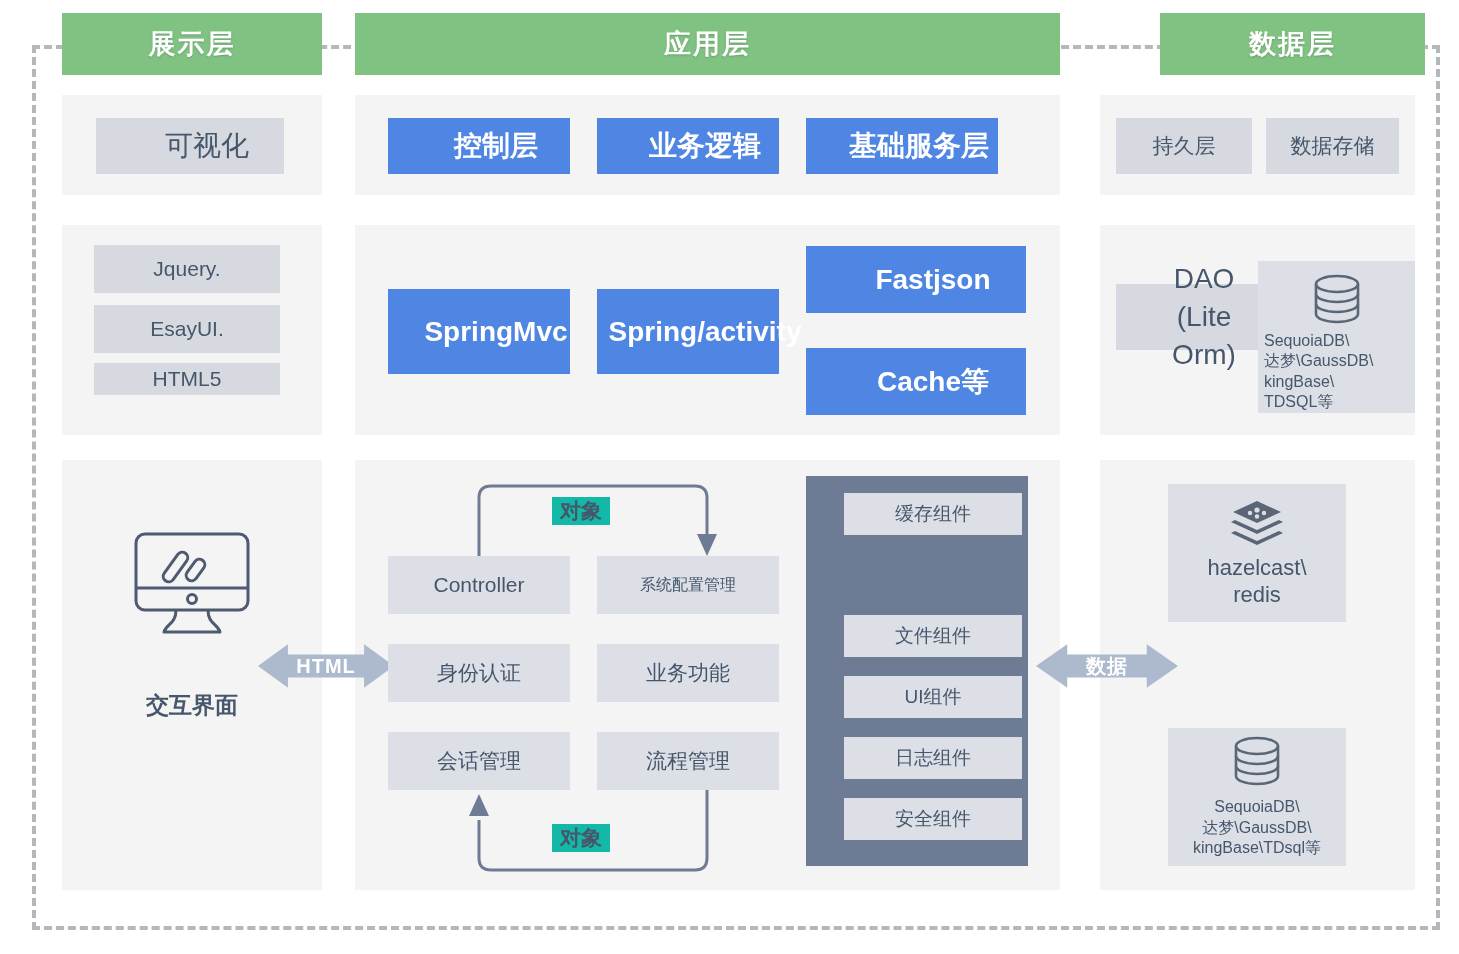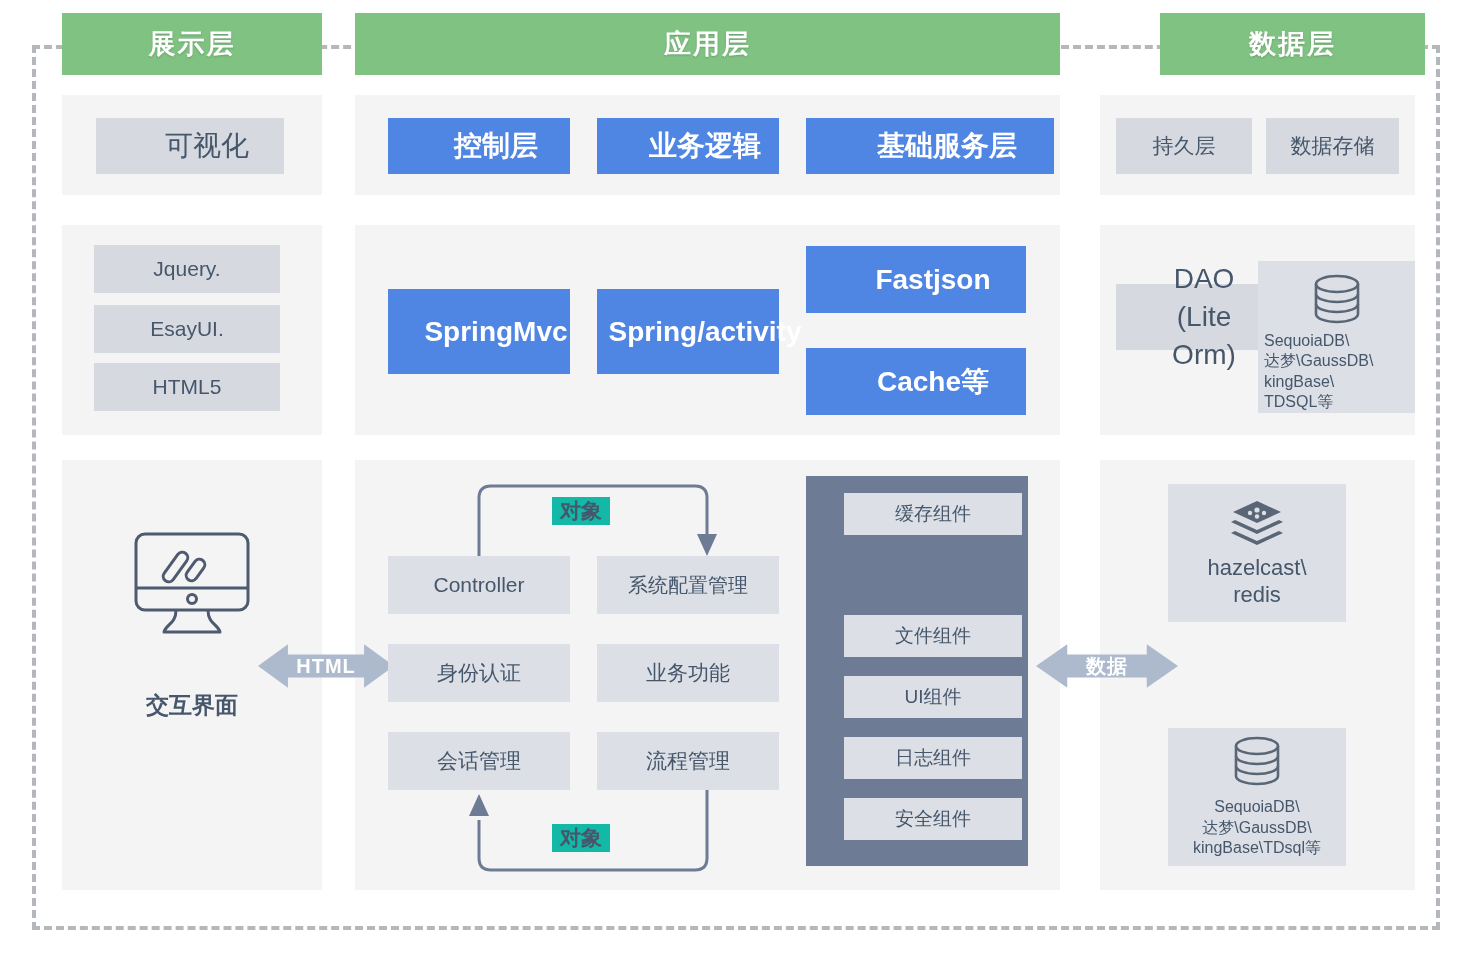--- a/index.html
+++ b/index.html
@@ -58,34 +58,34 @@
     display:flex;align-items:center;justify-content:center;
     text-align:center;
     box-sizing:border-box;
   }
   .box.gray{background:#D6DAE0;color:#46566b;}
   .box.gray-l{background:#DCE0E6;color:#46566b;}
   .box.blue{background:#4F85E3;color:#ffffff;font-weight:bold;}
 
   .fs22{font-size:28px;padding-left:34px;}
   .fs21{font-size:21px;}
-  .fs20{font-size:20px;}
+  .fs20{font-size:16px;}
 
   
   #b-visual{left:96px;top:118px;width:188px;height:56px;}
   #b-ctrl{left:388px;top:118px;width:182px;height:56px;}
   #b-biz{left:597px;top:118px;width:182px;height:56px;}
-  #b-base{left:806px;top:118px;width:248px;height:56px;}
+  #b-base{left:806px;top:118px;width:192px;height:56px;}
   #b-persist{left:1116px;top:118px;width:136px;height:56px;}
   #b-store{left:1266px;top:118px;width:133px;height:56px;}
 
   
   #b-jquery{left:94px;top:245px;width:186px;height:48px;}
   #b-esayui{left:94px;top:305px;width:186px;height:48px;}
-  #b-html5{left:94px;top:363px;width:186px;height:48px;}
+  #b-html5{left:94px;top:363px;width:186px;height:32px;}
 
   
   #b-springmvc{left:388px;top:289px;width:182px;height:85px;}
   #b-springact{left:597px;top:289px;width:182px;height:85px;}
   #b-fastjson{left:806px;top:246px;width:220px;height:67px;}
   #b-cache{left:806px;top:348px;width:220px;height:67px;}
 
   
   #b-dao{left:1116px;top:284px;width:142px;height:66px;line-height:1.35;}
   #b-dbtop{left:1258px;top:261px;width:157px;height:152px;

